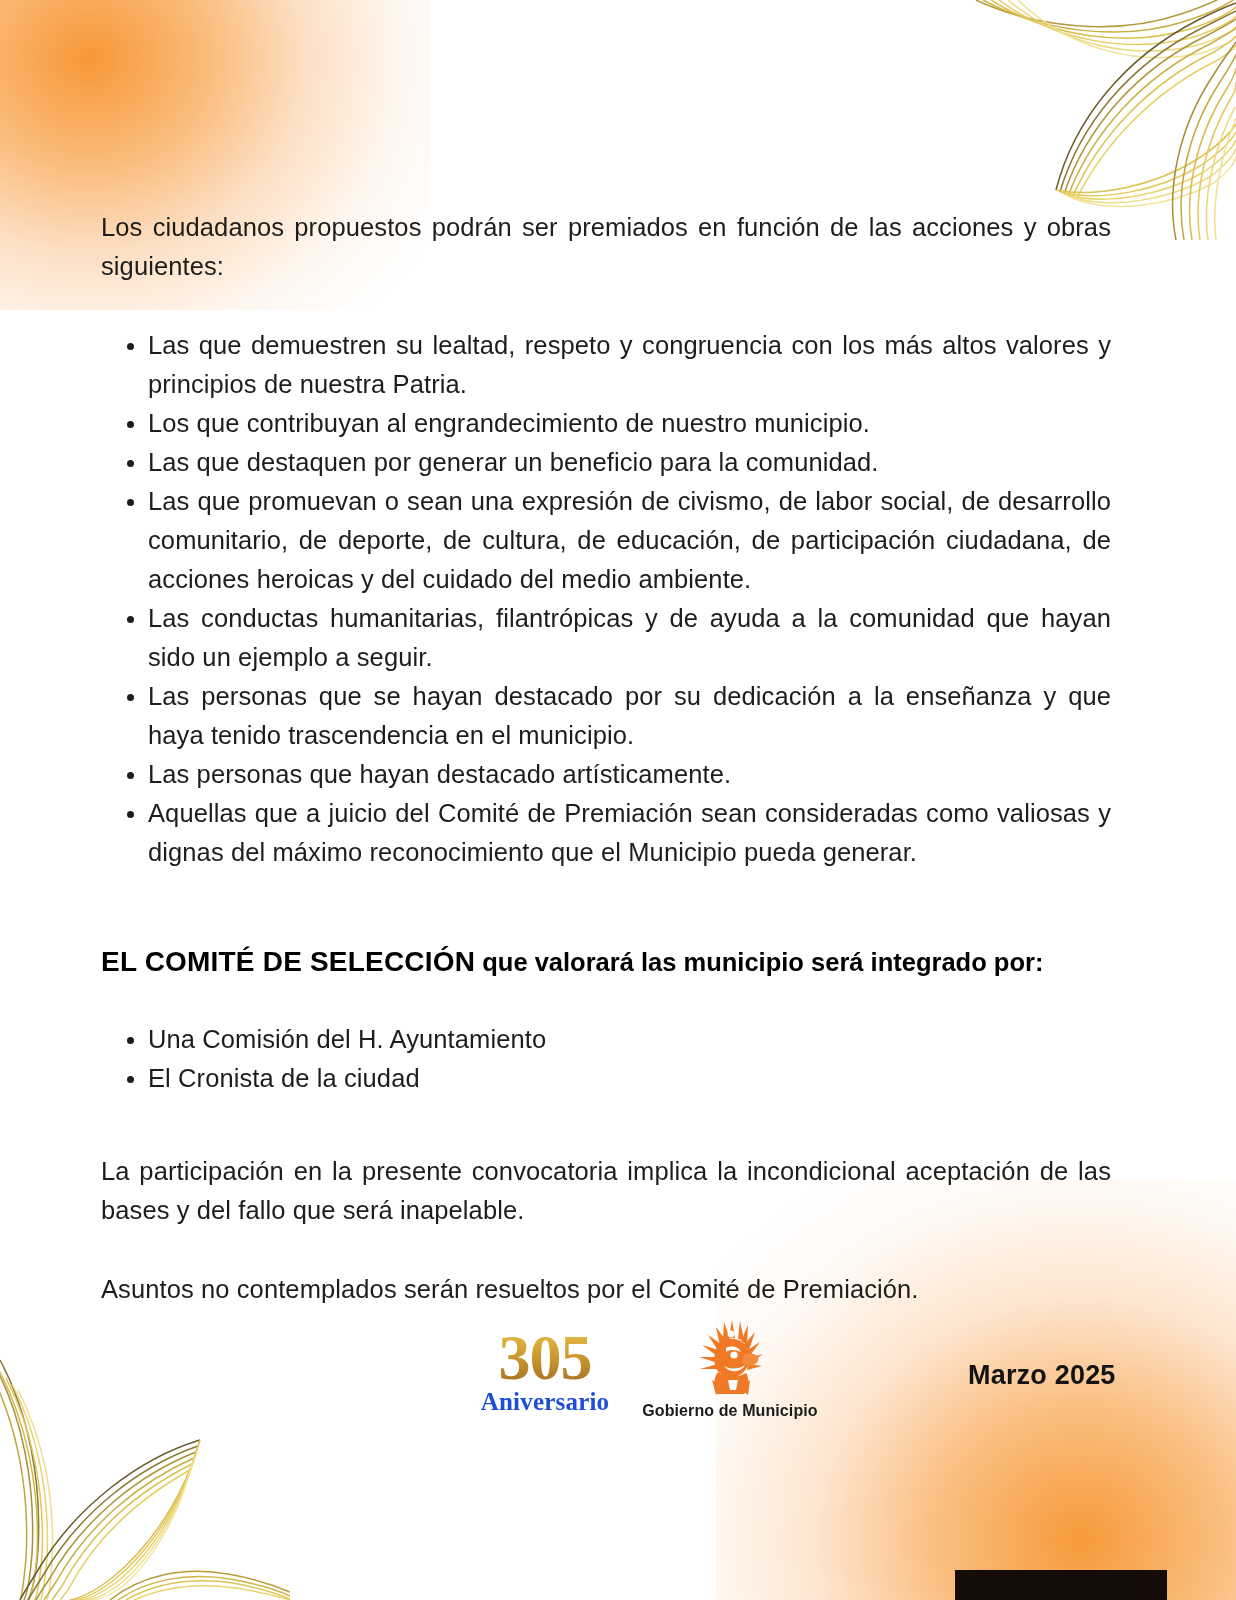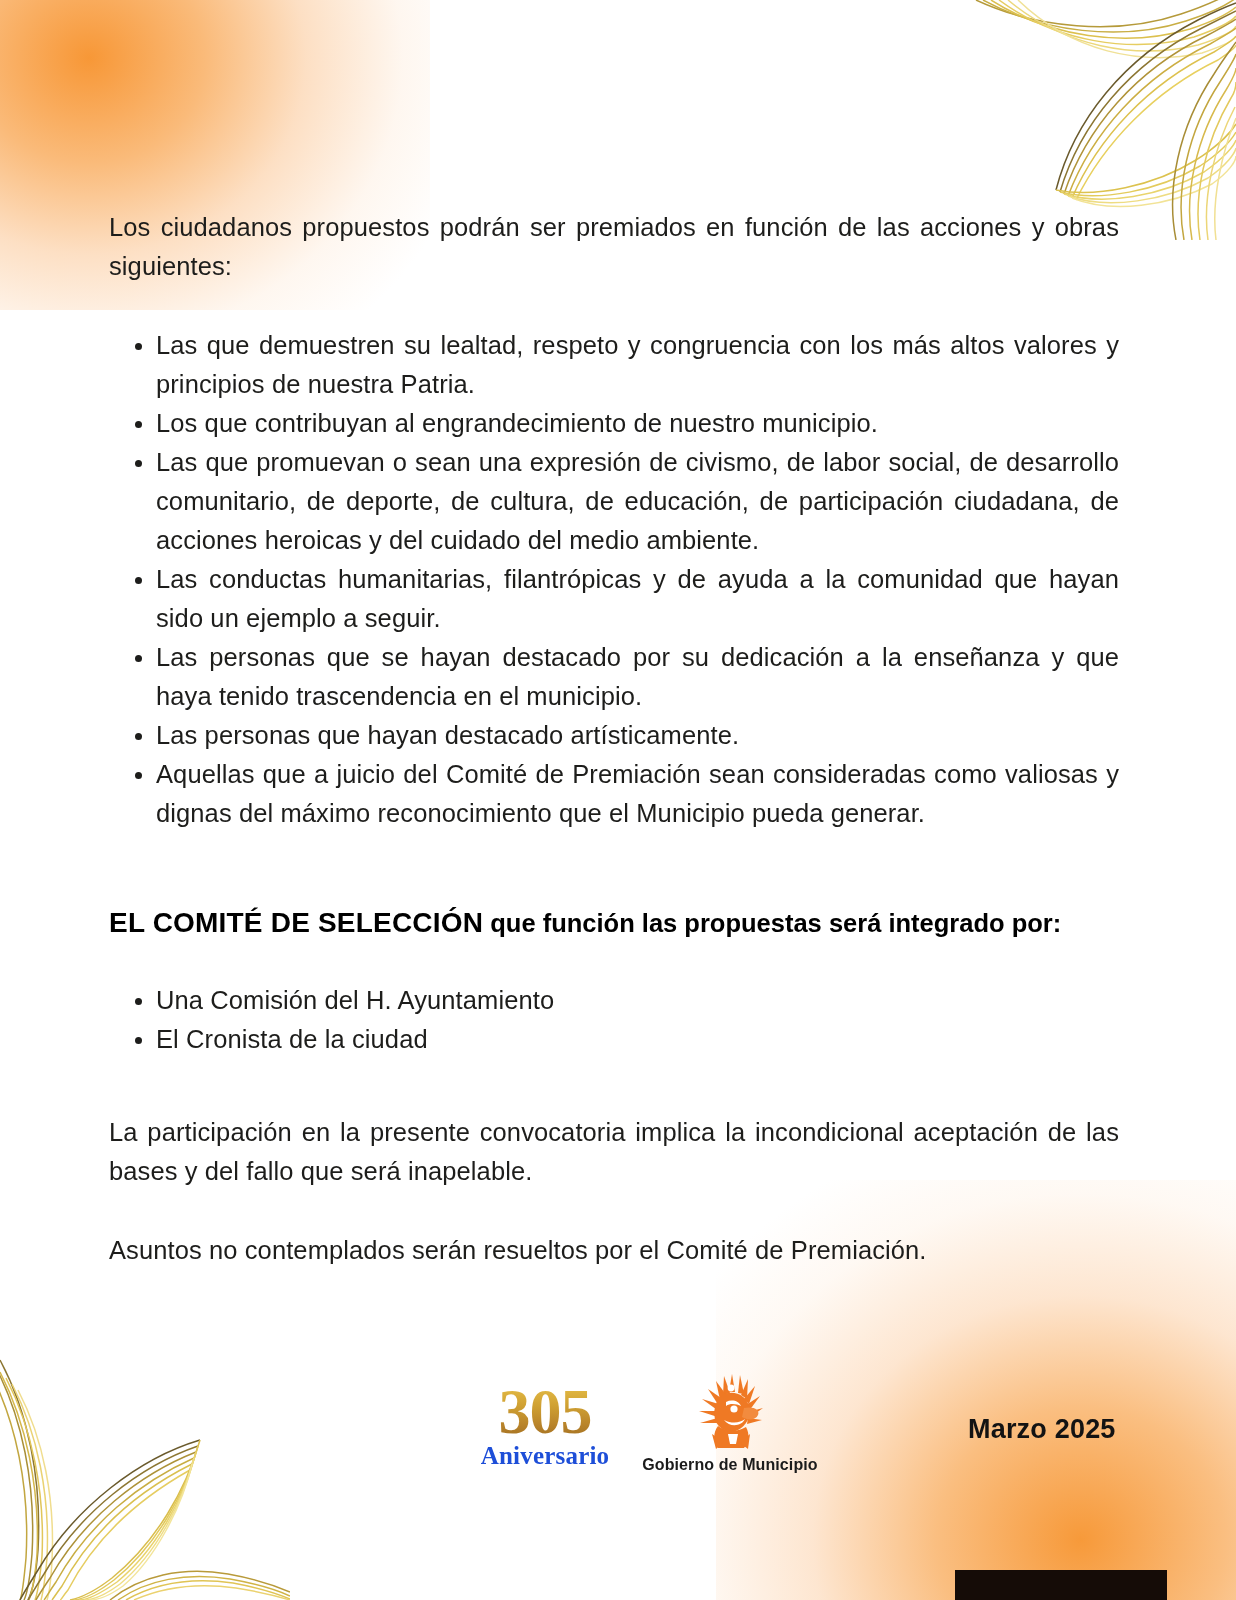--- a/index.html
+++ b/index.html
@@ -57,21 +57,21 @@
     left: 955px;
     bottom: 0px;
     width: 212px;
     height: 30px;
     background: #150c07;
   }
 
   
   .content {
     position: absolute;
-    left: 109px;
+    left: 101px;
     top: 208px;
     width: 1010px;
   }
   .para {
     font-size: 25.5px;
     line-height: 39px;
     color: #1d1d1b;
     text-align: justify;
     letter-spacing: 0.1px;
     margin: 0;
@@ -115,21 +115,21 @@
   .heading .strong-caps {
     font-size: 28px;
     font-weight: bold;
     letter-spacing: 0.2px;
   }
 
   
   .footer {
     position: absolute;
     left: 0;
-    top: 1368px;
+    top: 1314px;
     width: 1236px;
     height: 130px;
   }
   .logo-305 {
     position: absolute;
     left: 470px;
     top: 14px;
     width: 150px;
     text-align: center;
   }
@@ -265,31 +265,32 @@
 
   <div class="content">
 
     <p class="para">Los ciudadanos propuestos podrán ser premiados en función de las acciones y obras siguientes:</p>
 
     <div class="spacer-lg"></div>
 
     <ul class="bullets">
       <li>Las que demuestren su lealtad, respeto y congruencia con los más altos valores y principios de nuestra Patria.</li>
       <li>Los que contribuyan al engrandecimiento de nuestro municipio.</li>
+      <li>Las que destaquen por generar un beneficio para la comunidad.</li>
       <li>Las que promuevan o sean una expresión de civismo, de labor social, de desarrollo comunitario, de deporte, de cultura, de educación, de participación ciudadana, de acciones heroicas y del cuidado del medio ambiente.</li>
       <li>Las conductas humanitarias, filantrópicas y de ayuda a la comunidad que hayan sido un ejemplo a seguir.</li>
       <li>Las personas que se hayan destacado por su dedicación a la enseñanza y que haya tenido trascendencia en el municipio.</li>
       <li>Las personas que hayan destacado artísticamente.</li>
       <li>Aquellas que a juicio del Comité de Premiación sean consideradas como valiosas y dignas del máximo reconocimiento que el Municipio pueda generar.</li>
     </ul>
 
     <div class="spacer-lg"></div>
     <div class="spacer-md"></div>
 
-    <p class="heading"><span class="strong-caps">EL COMITÉ DE SELECCIÓN</span><span> que función las propuestas será integrado por:</span></p>
+    <p class="heading"><span class="strong-caps">EL COMITÉ DE SELECCIÓN</span><span> que valorará las municipio será integrado por:</span></p>
 
     <div class="spacer-lg"></div>
 
     <ul class="bullets">
       <li>Una Comisión del H. Ayuntamiento</li>
       <li>El Cronista de la ciudad</li>
     </ul>
 
     <div class="spacer-lg"></div>
     <div class="spacer-xs"></div>

